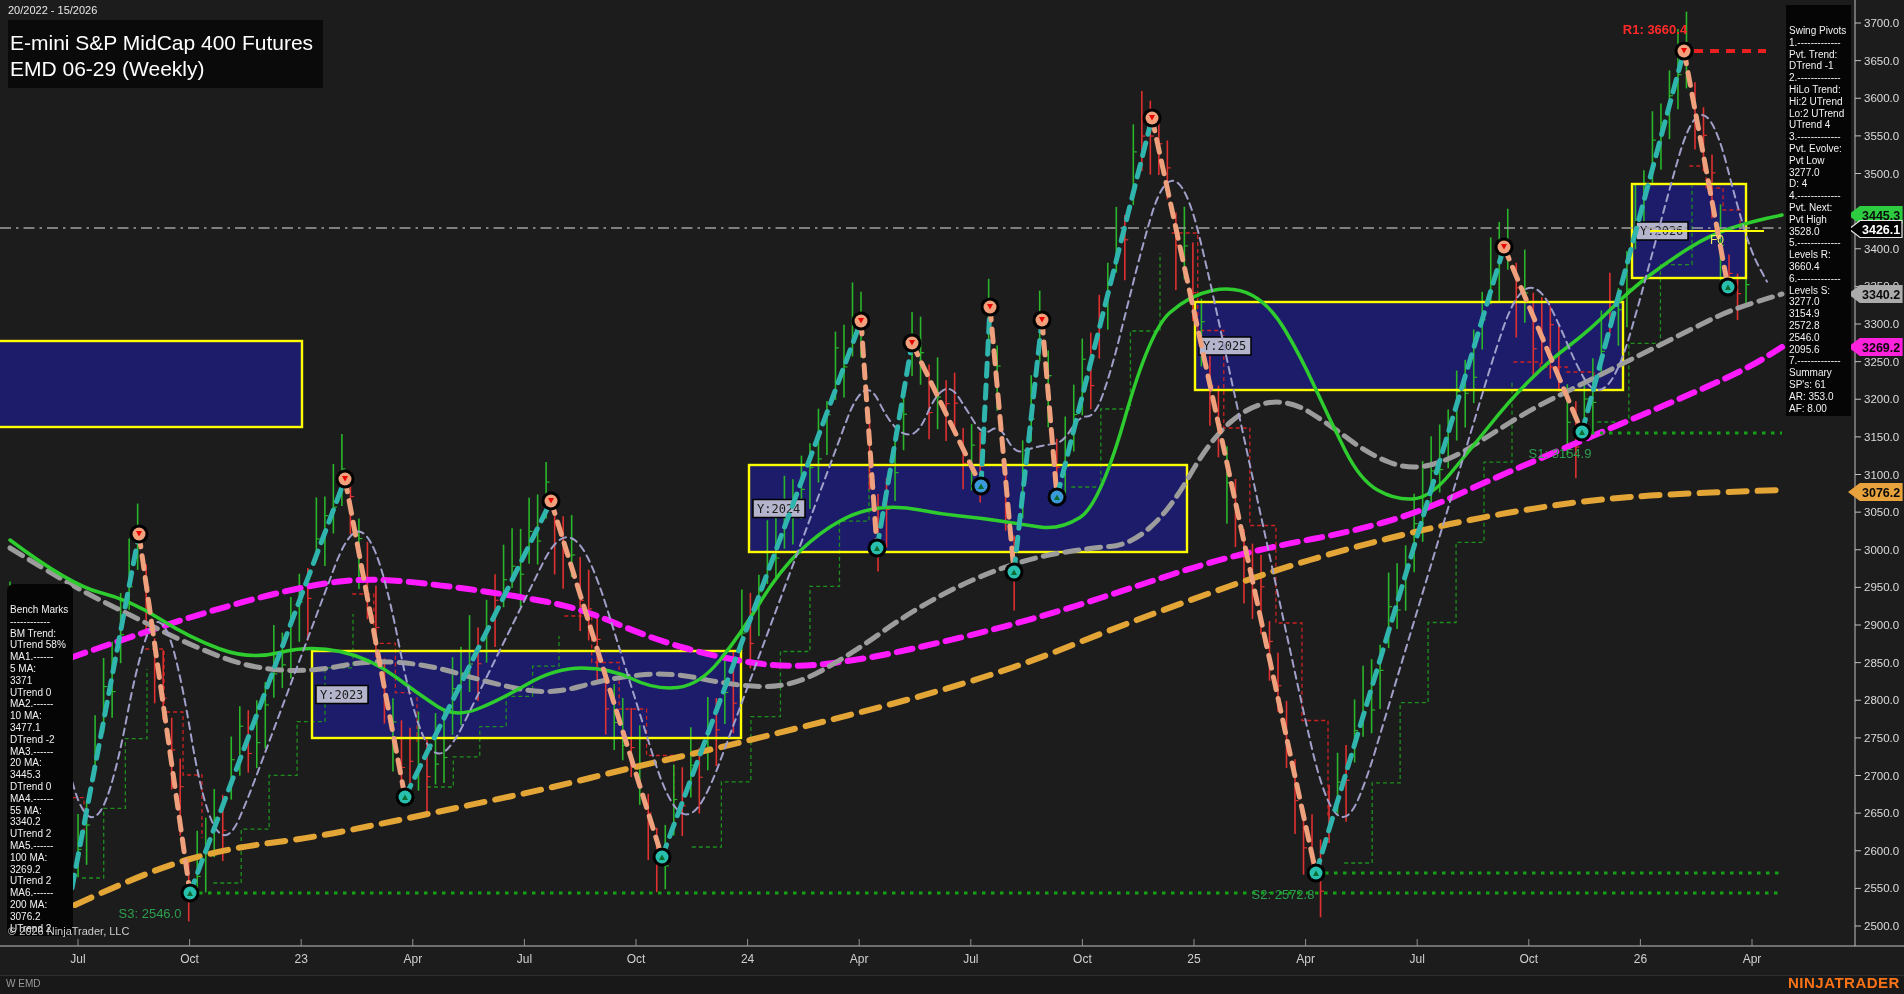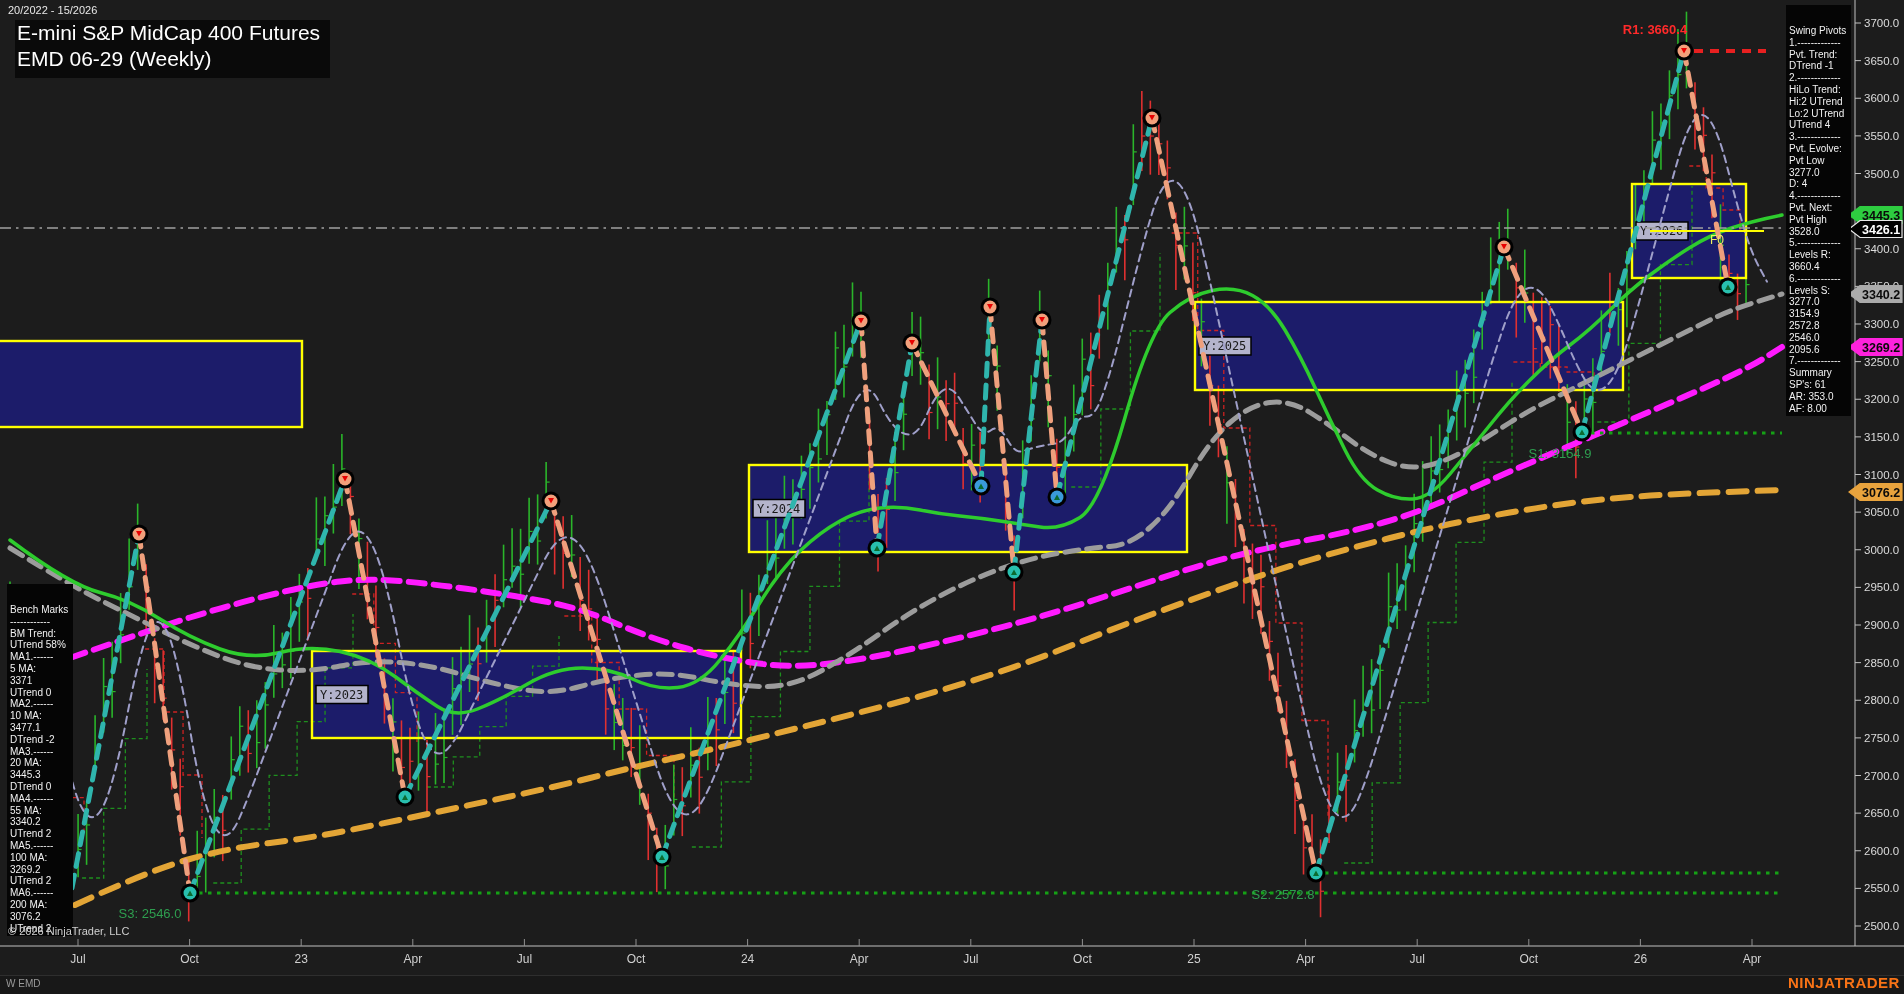--- a/index.html
+++ b/index.html
@@ -2,25 +2,25 @@
 <html><head>
 <meta charset="utf-8">
 <style>
   html,body{margin:0;padding:0;background:#111;}
   #stage{position:relative;width:1904px;height:994px;background:#1c1c1c;overflow:hidden;
          font-family:"Liberation Sans",sans-serif;}
   #chart-svg{position:absolute;left:0;top:0;}
   .ovl{position:absolute;z-index:5;}
   #date-range{left:8px;top:4px;color:#e8e8e8;font-size:11px;}
   #title-box{left:8px;top:20px;background:#0a0a0a;color:#fff;font-size:21px;line-height:26px;
-             padding:0 10px 6px 2px;white-space:nowrap;margin-left:7px;}
+             padding:10px 10px 6px 2px;white-space:nowrap;}
   .side-panel{background:#050505;color:#f2f2f2;font-size:10px;line-height:11.8px;
               padding:20px 0 2px 3px;white-space:pre;}
   #swing-panel{left:1786px;top:5px;width:62px;}
-  #bench-panel{left:7px;top:584px;width:63px;}
+  #bench-panel{left:7px;top:584px;width:63px;border-radius:7px;}
   #copyright{left:8px;top:925px;color:#cfcfcf;font-size:11px;}
   #bottom-strip{left:0;top:975px;width:1904px;height:19px;background:#181818;border-top:1px solid #2e2e2e;}
   #tab-wemd{left:6px;top:978px;color:#9a9a9a;font-size:10px;}
   #brand{left:1788px;top:974px;color:#f97316;font-size:15px;font-weight:bold;letter-spacing:0.5px;}
 </style>
 </head>
 <body>
 
 <div id="stage">
   <svg id="chart-svg" width="1904" height="994" viewBox="0 0 1904 994">

